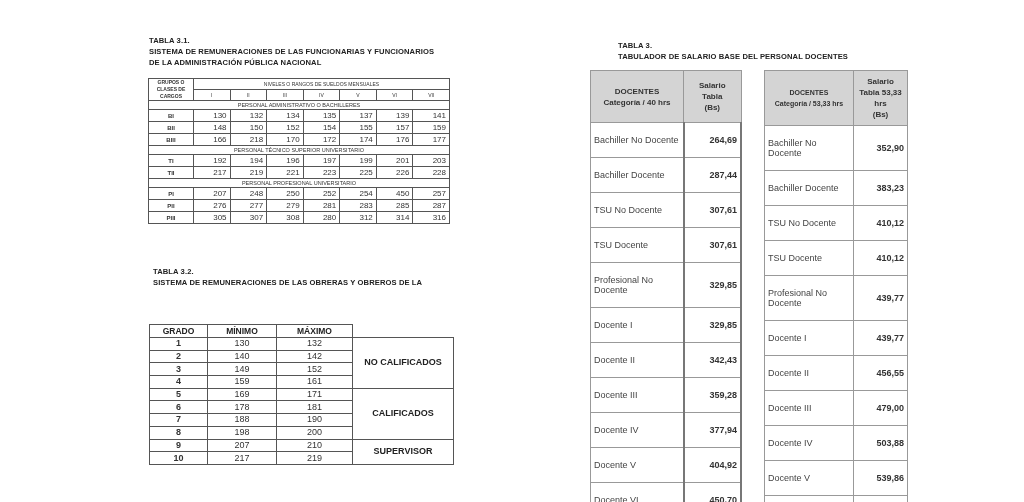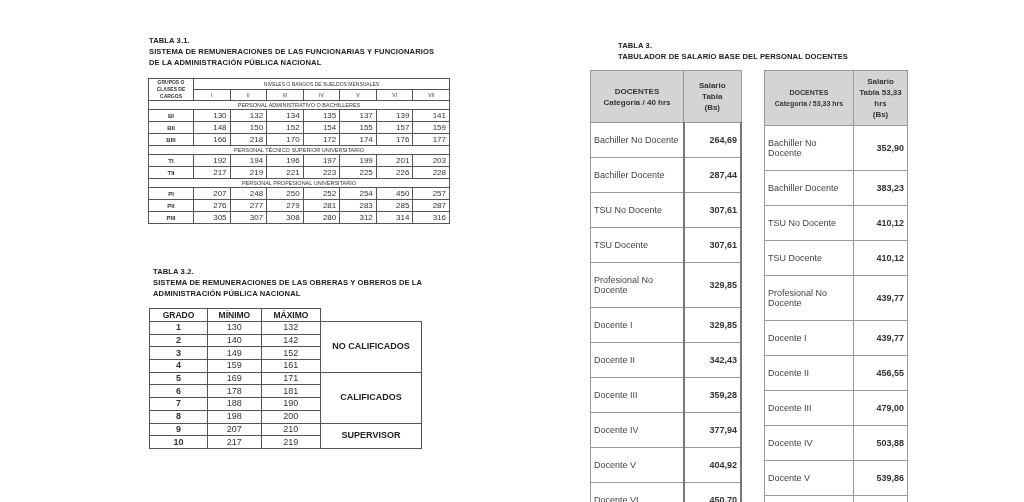--- a/index.html
+++ b/index.html
@@ -10,21 +10,21 @@
   table { border-collapse:collapse; }
   
   #t31 { left:148px; top:78px; width:302px; font-size:7px; }
   #t31 td { border:1px solid #555; text-align:center; height:11px; padding:0; color:#333; }
   #t31 td.num { text-align:right; padding-right:3px; font-size:8px; }
   #t31 td.grp { font-weight:bold; font-size:5px; line-height:7px; }
   #t31 td.sec { font-size:5.5px; height:8px; }
   #t31 td.hdr { font-size:5px; height:9px; }
   #t31 td.code { font-weight:bold; font-size:6px; width:44px; }
   
-  #t32 { left:149px; top:308px; width:273px; font-size:9px; }
+  #t32 { left:149px; top:324px; width:305px; font-size:9px; }
   #t32 td { border:1.2px solid #555; text-align:center; height:11.7px; padding:0; color:#333; line-height:11px; }
   #t32 th { border:1.2px solid #555; font-size:8.5px; height:12px; padding:0; color:#222; }
   #t32 td.g { font-weight:bold; width:57px; }
   #t32 td.cat { font-weight:bold; font-size:9px; color:#222; }
   
   .t3 td { border:1px solid #999; font-size:9px; padding:12px 3px; color:#444; }
   .t3 td.v { text-align:right; font-weight:bold; color:#333; }
   .t3 th { background:#d4d4d4; border:1px solid #999; font-size:8px; font-weight:bold; color:#333; padding:0; line-height:11px; }
   #t3a { left:590px; top:70px; width:152px; }
   #t3b { left:764px; top:70px; width:144px; }
@@ -143,21 +143,20 @@
         <td class="num">312</td>
         <td class="num">314</td>
         <td class="num">316</td>
       </tr>
     </tbody>
 </table>
 
 <div class="abs cap" style="left:153px;top:266px;">
   <div>TABLA 3.2.</div>
   <div>SISTEMA DE REMUNERACIONES DE LAS OBRERAS Y OBREROS DE LA</div>
-  <div>ADMINISTRACIÓN PÚBLICA NACIONAL</div>
 </div>
 
 <table id="t32" class="abs">
   <thead>
     <tr>
       <th>GRADO</th>
       <th>MÍNIMO</th>
       <th>MÁXIMO</th>
       <th style="border-top:none;border-right:none;"></th>
     </tr>

